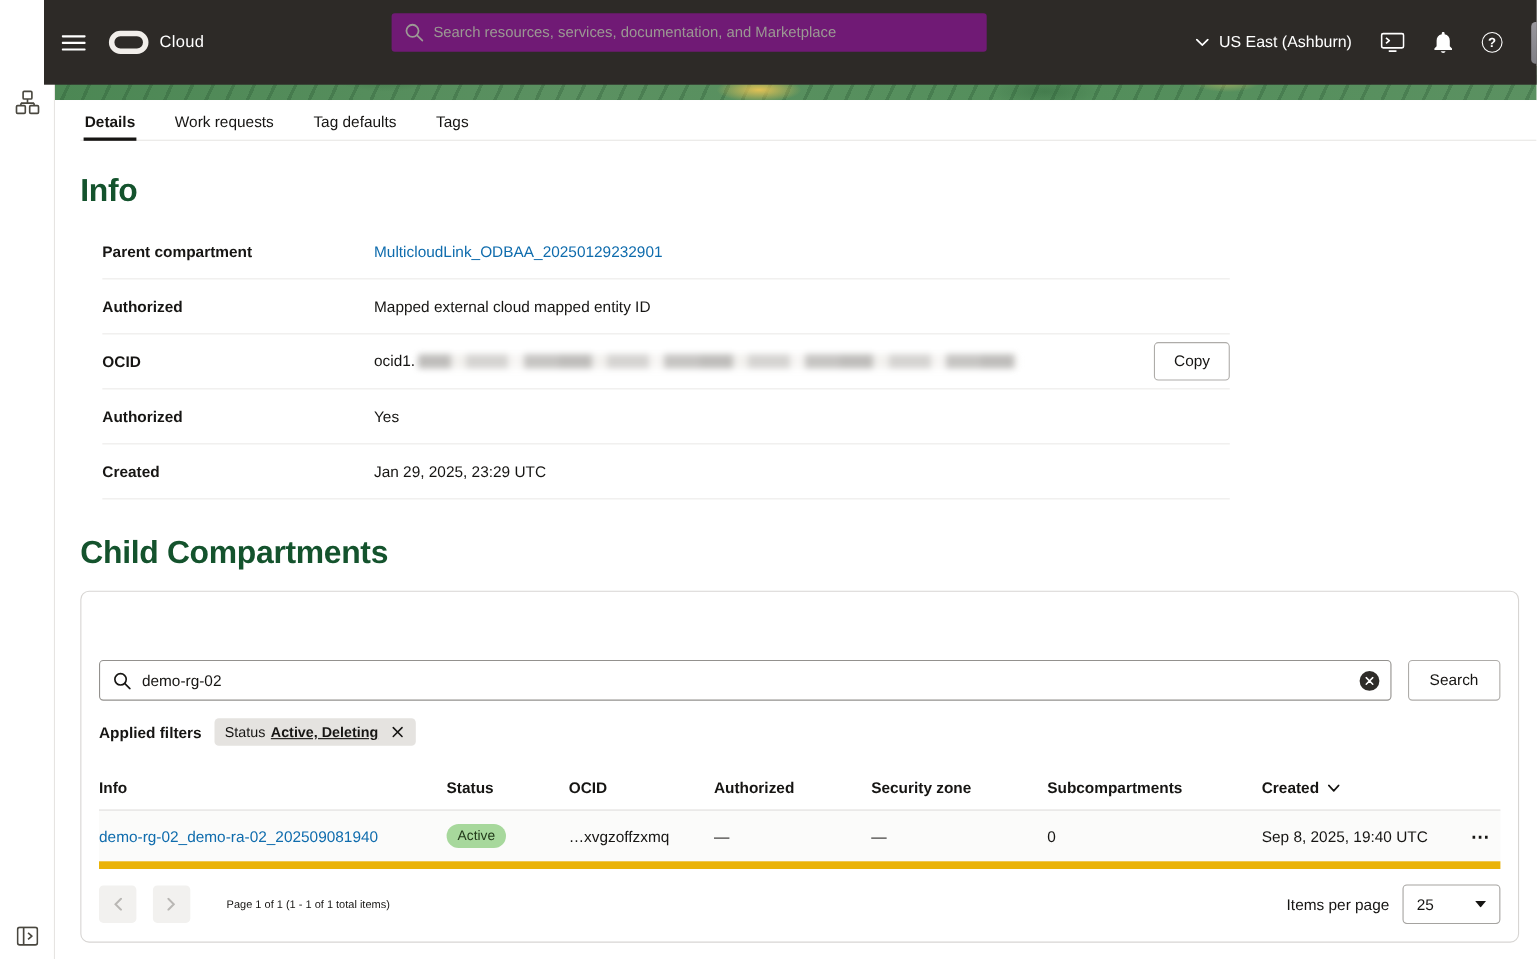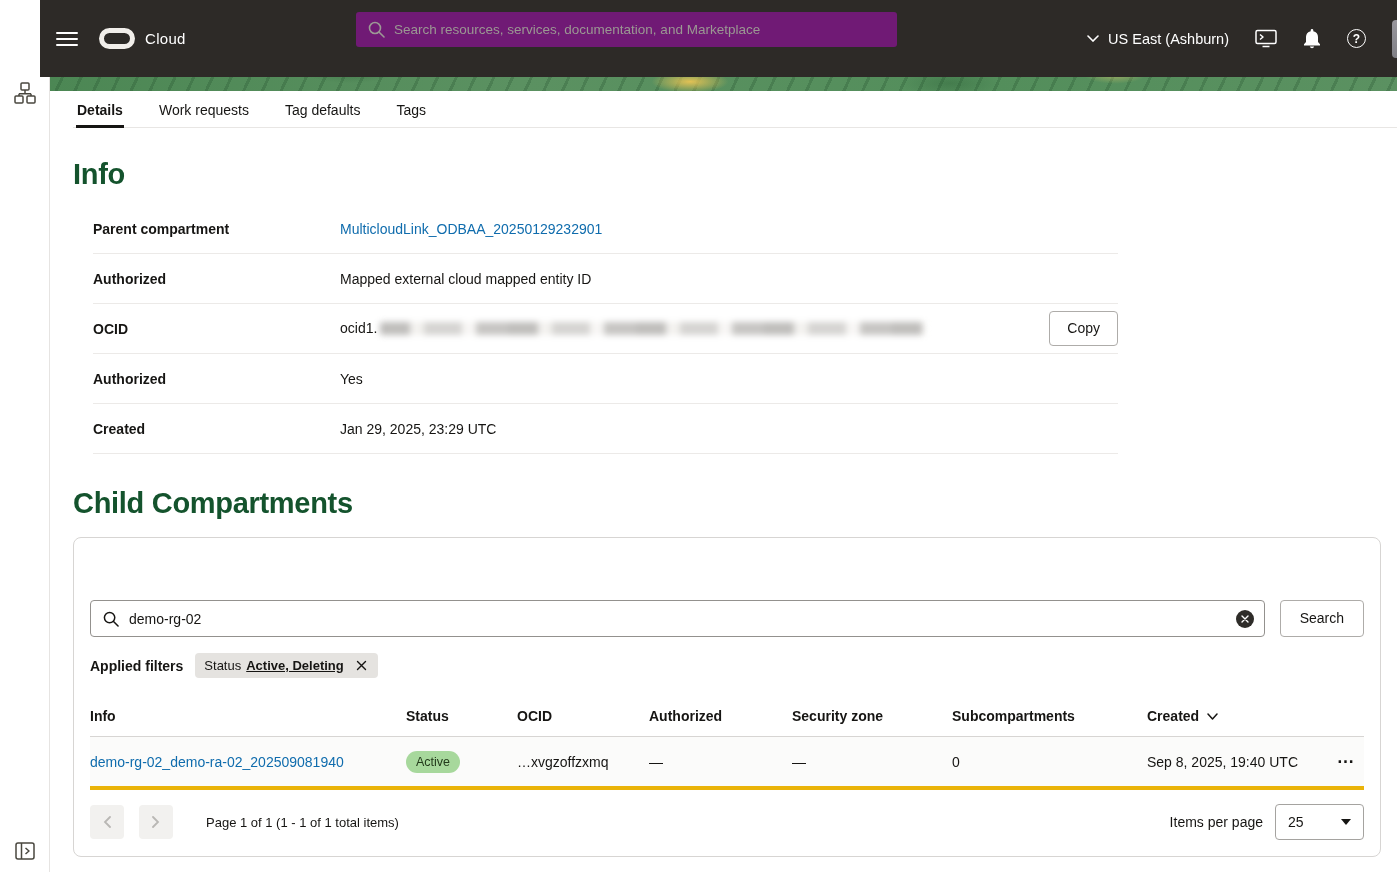--- a/index.html
+++ b/index.html
@@ -117,29 +117,29 @@
   .chip-value { font-weight: 700; text-decoration: underline; color: #161513; cursor: pointer; }
   .chip-close { border: 0; background: none; padding: 2px; margin-left: 5px; display: flex; cursor: pointer; }
 
   .toolbar-row { margin-top: 16px; display: flex; justify-content: space-between; align-items: center; }
   .col-btn { border: 0; background: none; padding: 2px; display: flex; cursor: pointer; }
 
   .tbl { margin-top: 24px; }
   .thead, .trow { display: grid; grid-template-columns: 316px 111px 132px 143px 160px 195px 190px 29px; align-items: center; }
   .thead { border-bottom: 1px solid #d7d5d3; padding: 6px 0 12px; font-weight: 700; font-size: 14px; }
   .th-sort { display: flex; align-items: center; gap: 8px; }
-  .trow { height: 53px; border-bottom: 4px solid #eab308; background: #fbfbfa; font-size: 14px; }
+  .trow { height: 53px; border-bottom: 7px solid #eab308; background: #fbfbfa; font-size: 14px; }
   .pill { display: inline-block; background: #a7d89c; color: #233a1b; font-size: 12.5px; padding: 4px 10px; border-radius: 11px; }
   .row-actions { font-size: 17px; font-weight: 700; letter-spacing: 1px; cursor: pointer; }
 
   .pager { margin-top: 14px; display: flex; align-items: center; }
   .page-btn { width: 34px; height: 34px; border: 0; border-radius: 4px; background: #f2f1ef;
     display: flex; align-items: center; justify-content: center; cursor: default; }
   .page-btn + .page-btn { margin-left: 15px; }
-  .page-text { margin-left: 33px; font-size: 13px; }
+  .page-text { margin-left: 33px; font-size: 10px; }
   .pager-right { margin-left: auto; display: flex; align-items: center; gap: 12px; font-size: 14px; }
   .select {
     width: 89px; height: 36px; border: 1px solid #a5a3a0; border-radius: 4px; background: #fff;
     display: flex; align-items: center; justify-content: space-between; padding: 0 12px; font-size: 14px; cursor: pointer;
   }
 </style>
 </head>
 <body>
 
 <header class="topbar">

